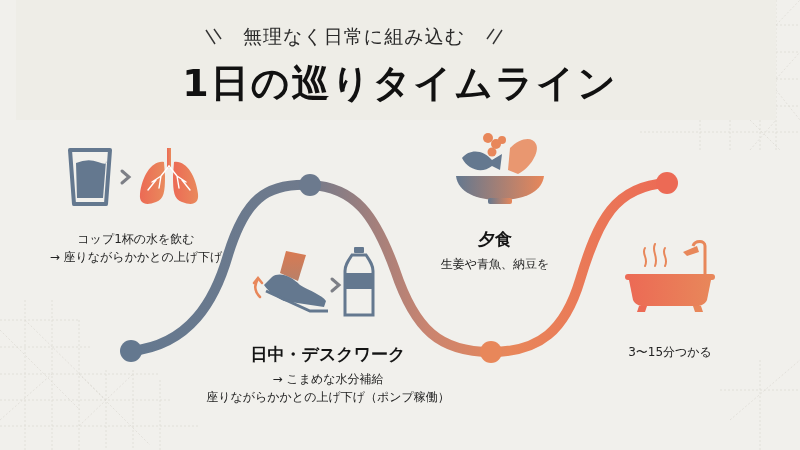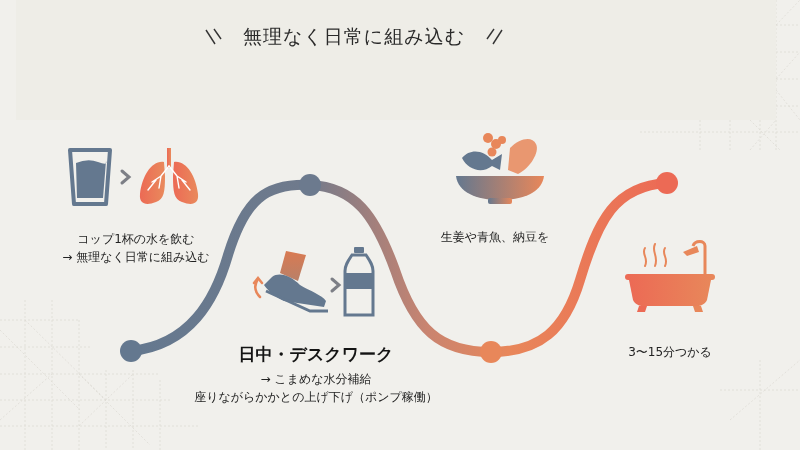--- a/index.html
+++ b/index.html
@@ -86,20 +86,21 @@
     <svg class="slash" viewBox="0 0 22 22">
       <line x1="3" y1="4" x2="12" y2="18" stroke="#333" stroke-width="1.4"></line>
       <line x1="11" y1="3" x2="18" y2="13" stroke="#333" stroke-width="1.4"></line>
     </svg>
     <span class="subtitle">無理なく日常に組み込む</span>
     <svg class="slash" viewBox="0 0 22 22">
       <line x1="19" y1="4" x2="10" y2="18" stroke="#333" stroke-width="1.4"></line>
       <line x1="11" y1="3" x2="4" y2="13" stroke="#333" stroke-width="1.4"></line>
     </svg>
   </div>
+  <div class="title">1日の巡りタイムライン</div>
 
   <svg class="curve" viewBox="0 0 800 450">
     <defs>
       <linearGradient id="curveGrad" x1="130" y1="0" x2="670" y2="0" gradientUnits="userSpaceOnUse">
         <stop offset="0" stop-color="#64788f"></stop>
         <stop offset="0.32" stop-color="#6f7a8c"></stop>
         <stop offset="0.55" stop-color="#c98470"></stop>
         <stop offset="0.7" stop-color="#e8875a"></stop>
         <stop offset="1" stop-color="#ec6a55"></stop>
       </linearGradient>
@@ -129,21 +130,21 @@
       <path d="M108 16 C120 14 130 30 132 48 C133 58 126 60 116 56 C108 53 107 46 107 30 Z" fill="url(#lungGrad)"></path>
       <g stroke="#fff" stroke-width="1.4" fill="none" stroke-linecap="round">
         <path d="M103 20 L95 30 L86 36 M95 30 L93 42 M90 34 L82 44"></path>
         <path d="M103 20 L111 30 L120 36 M111 30 L113 42 M116 34 L124 44"></path>
       </g>
     </g>
   </svg>
 
   <div class="label-block" style="left:46px;top:230px;width:180px">
     <div class="label-line">コップ1杯の水を飲む</div>
-    <div class="label-line">→ 無理なく日常に組み込む</div>
+    <div class="label-line">→ 座りながらかかとの上げ下げ</div>
   </div>
 
   <svg class="icon-svg" style="left:250px;top:245px;width:125px;height:75px" viewBox="0 0 125 75">
     <defs>
       <linearGradient id="legGrad" x1="0" y1="0" x2="0" y2="1">
         <stop offset="0" stop-color="#d97a52"></stop>
           <stop offset="1" stop-color="#b98068"></stop>
       </linearGradient>
     </defs>
     <g>
@@ -154,21 +155,21 @@
       <path d="M4 38 L8 33 L12 38" fill="none" stroke="#e8875a" stroke-width="2.5" stroke-linecap="round"></path>
     </g>
     <path d="M82 34 L89 40 L82 46" fill="none" stroke="#7d7f86" stroke-width="3" stroke-linecap="round"></path>
     <g>
       <rect x="104" y="2" width="10" height="6" rx="1" fill="#64788f"></rect>
       <path d="M102 10 L116 10 C120 16 123 20 123 26 L123 70 L95 70 L95 26 C95 20 98 16 102 10 Z" fill="none" stroke="#64788f" stroke-width="3"></path>
       <rect x="96" y="28" width="26" height="16" fill="#64788f"></rect>
     </g>
   </svg>
 
-  <div class="label-block" style="left:176px;top:343px;width:280px">
+  <div class="label-block" style="left:188px;top:343px;width:280px">
     <div class="label-head">日中・デスクワーク</div>
     <div class="label-line">→ こまめな水分補給</div>
     <div class="label-line">座りながらかかとの上げ下げ（ポンプ稼働）</div>
   </div>
 
   <svg class="icon-svg" style="left:450px;top:130px;width:100px;height:75px" viewBox="0 0 100 75">
     <defs>
       <linearGradient id="bowlGrad" x1="0" x2="1">
         <stop offset="0" stop-color="#64788f"></stop>
           <stop offset="1" stop-color="#e8875a"></stop>
@@ -180,20 +181,21 @@
         <circle cx="46" cy="14" r="5"></circle>
         <circle cx="42" cy="22" r="4.5"></circle>
         <circle cx="52" cy="10" r="4"></circle>
     </g>
     <path d="M60 18 C70 8 82 6 86 14 C90 22 80 38 68 44 L58 40 Z" fill="#e8875a" opacity="0.85"></path>
     <path d="M6 46 L94 46 C92 62 74 70 50 70 C26 70 8 62 6 46 Z" fill="url(#bowlGrad)"></path>
     <rect x="38" y="68" width="24" height="6" rx="2" fill="url(#bowlGrad)"></rect>
   </svg>
 
   <div class="label-block" style="left:410px;top:228px;width:170px">
+    <div class="label-head">夕食</div>
     <div class="label-line">生姜や青魚、納豆を</div>
   </div>
 
   <svg class="icon-svg" style="left:625px;top:238px;width:95px;height:75px" viewBox="0 0 95 75">
     <defs>
       <linearGradient id="tubGrad" x1="0" x2="1">
         <stop offset="0" stop-color="#ec6a55"></stop>
           <stop offset="1" stop-color="#e8875a"></stop>
       </linearGradient>
     </defs>

